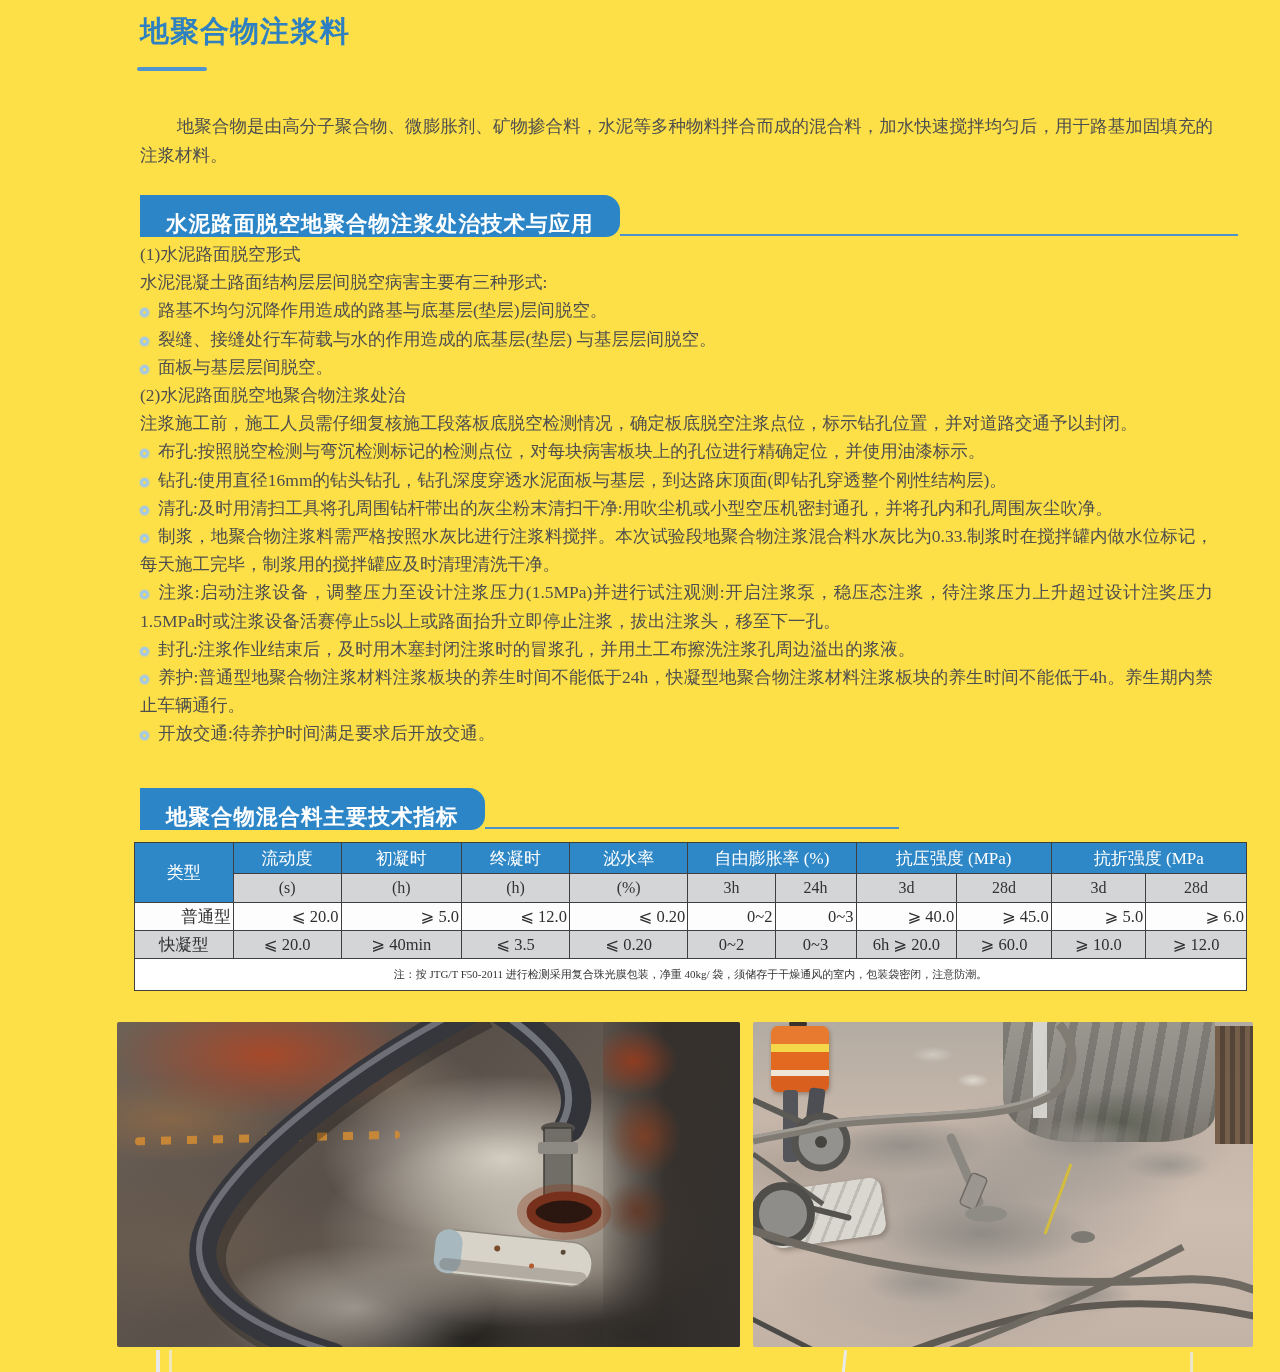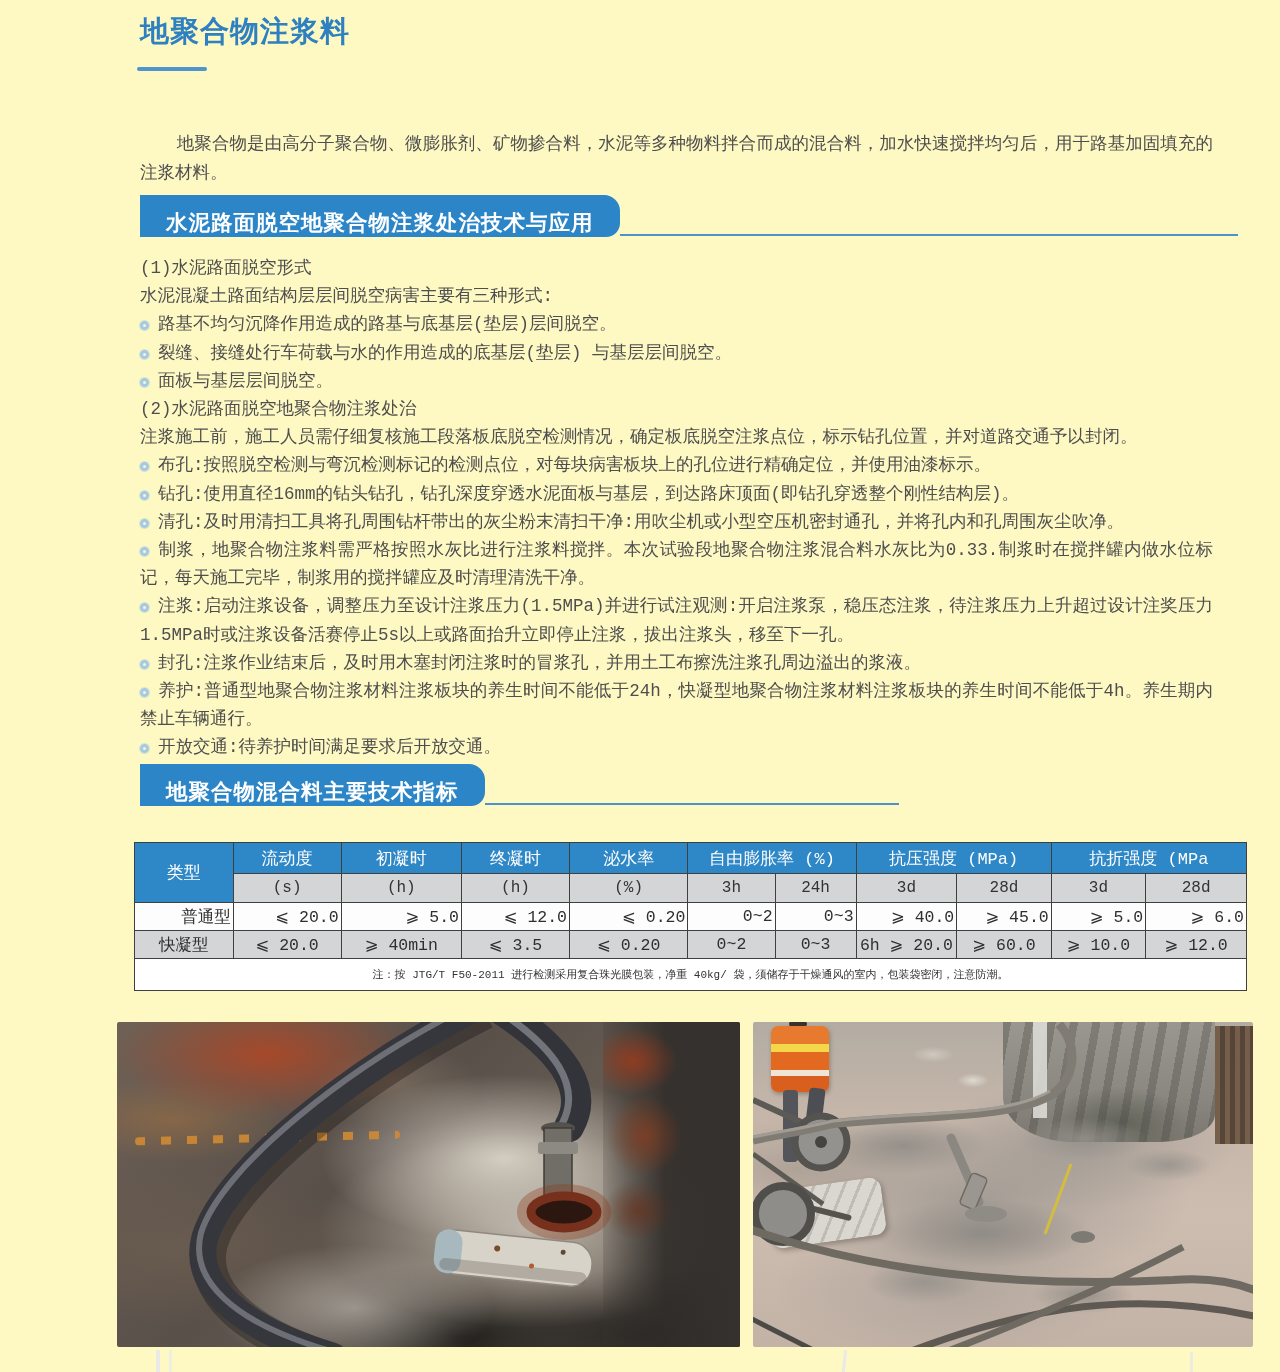--- a/index.html
+++ b/index.html
@@ -1,39 +1,39 @@
 <!DOCTYPE html>
 <html><head>
 <meta charset="utf-8">
 <style>
   * { margin:0; padding:0; box-sizing:border-box; }
   html,body { background:#ffffff; }
   .page {
-    position:relative; width:1280px; height:1372px; background:#fef9c3;
-    font-family:Liberation Mono, monospace; overflow:hidden;
+    position:relative; width:1280px; height:1372px; background:#fde047;
+    font-family:Liberation Serif, serif; overflow:hidden;
   }
   
   .doc-title { position:absolute; left:140px; top:12px; font-size:29px; font-weight:bold; color:#2e80c1; letter-spacing:1px; }
   .title-dash { position:absolute; left:137px; top:67px; width:70px; height:4px; background:#4f94cc; border-radius:2px; }
   
-  .intro { position:absolute; left:140px; top:112px; width:1073px; font-size:17.5px; line-height:29px; color:#4e4e4e; text-indent:2.1em; text-align:justify;margin-top:18px; }
+  .intro { position:absolute; left:140px; top:112px; width:1073px; font-size:17.5px; line-height:29px; color:#4e4e4e; text-indent:2.1em; text-align:justify; }
   
   .banner { position:absolute; left:140px; display:flex; align-items:flex-end; }
   .banner-box {
     background:#2b85c6; color:#ffffff; font-weight:bold; font-size:21.5px;
     line-height:42px; height:42px; padding:8px 26px; border-radius:0 16px 14px 0;
     white-space:nowrap; letter-spacing:1px;
   }
   .banner-line { height:2px; background:#4c92cb; margin-bottom:1px; }
   #banner1 { top:195px; }
   #banner1 .banner-line { width:618px; }
-  #banner2 { top:764px; }
+  #banner2 { top:788px; }
   #banner2 .banner-line { width:414px; }
   
-  .body-text { position:absolute; left:140px; top:254px; width:1073px; font-size:17.5px; line-height:28.2px; color:#4e4e4e; text-align:justify; }
+  .body-text { position:absolute; left:140px; top:240px; width:1073px; font-size:17.5px; line-height:28.2px; color:#4e4e4e; text-align:justify; }
   .body-text p { margin:0; }
   .ring {
     display:inline-block; width:9px; height:9px; border:3.5px solid #a5c9e4;
     border-radius:50%; margin-right:9px; vertical-align:-1px;
     box-shadow:0 0 0 1px rgba(165,201,228,.45);
   }
   
   .spec-table-wrap { position:absolute; left:134px; top:842px; width:1113px; }
   table.spec { width:100%; border-collapse:collapse; table-layout:fixed; }
   table.spec th, table.spec td { border:1px solid #3f3f3f; text-align:center; vertical-align:middle; padding:0 2px; }

